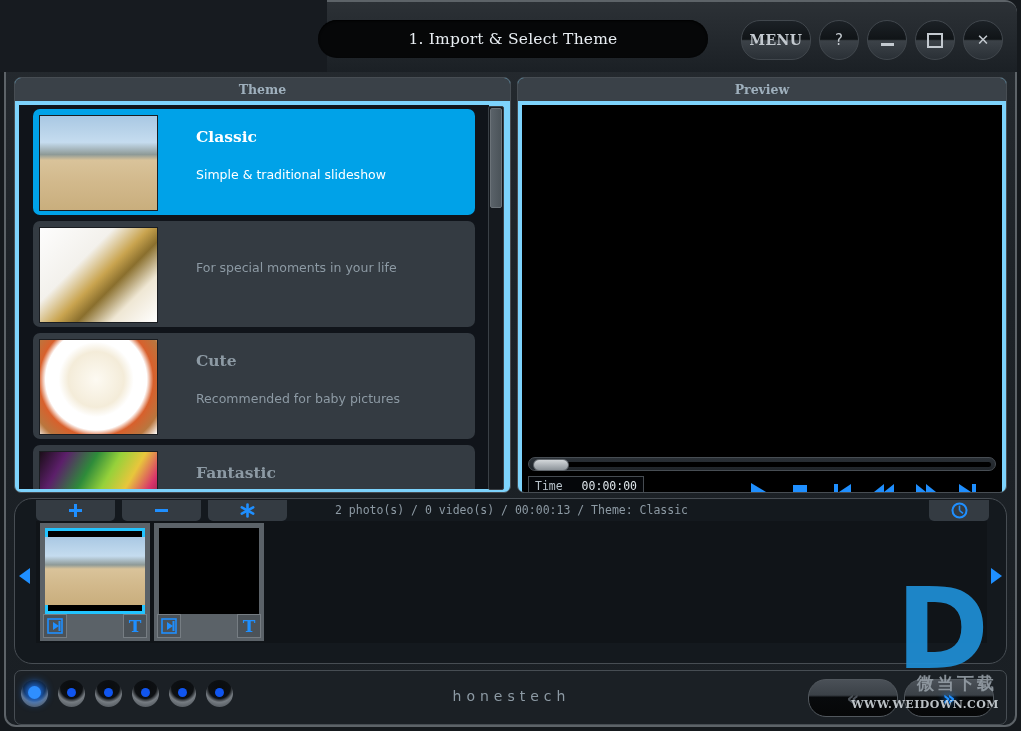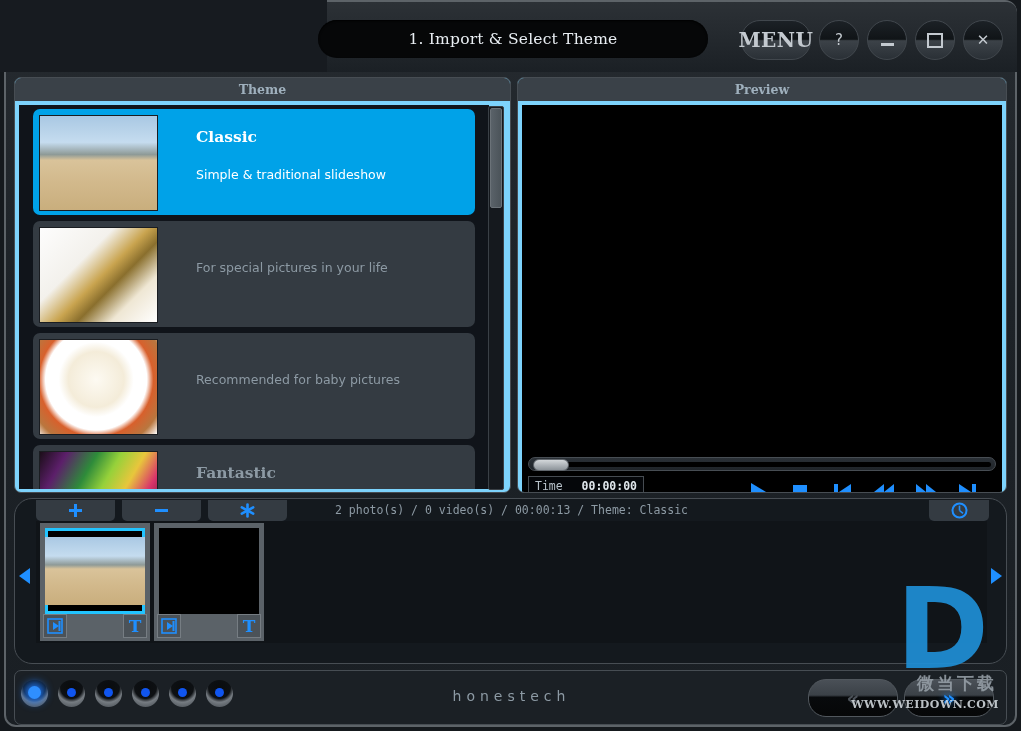--- a/index.html
+++ b/index.html
@@ -45,21 +45,21 @@
     font-family:"DejaVu Serif","Liberation Serif",serif;
   }
   .wbtns{position:absolute;right:14px;top:18px;display:flex;gap:8px;align-items:center;}
   .wbtn{
     height:38px;width:38px;border-radius:50%;
     background:linear-gradient(180deg,#1c2126 0%,#101417 48%,#3c4248 52%,#2a3036 100%);
     border:1px solid #41474d;
     display:flex;align-items:center;justify-content:center;
     color:#c3c9cf;font-size:15px;cursor:pointer;
   }
-  .wbtn.menu{width:68px;border-radius:19px;font-size:20px;font-weight:bold;letter-spacing:.5px;
+  .wbtn.menu{width:68px;border-radius:19px;font-size:14px;font-weight:bold;letter-spacing:.5px;
     font-family:"DejaVu Serif","Liberation Serif",serif;}
   .wbtn .mini{display:block;width:13px;height:3px;background:#c3c9cf;margin-top:8px;}
   .wbtn .maxi{display:block;width:12px;height:11px;border:2px solid #c3c9cf;}
 
   
   .panel{
     position:absolute;border:1px solid #474d53;border-radius:7px;
     background:#7dd3fc;box-sizing:border-box;overflow:hidden;
   }
   .panel-head{
@@ -128,21 +128,21 @@
     background:linear-gradient(180deg,#d3d7da,#8d949a);border:1px solid #60666c;cursor:pointer;
   }
   .transport{position:absolute;left:0;top:370px;width:480px;height:46px;}
   .timebox{
     position:absolute;left:6px;top:1px;width:116px;height:36px;
     background:#05070a;border:1px solid #464c52;
     padding:2px 6px;box-sizing:border-box;
     font-family:"DejaVu Sans Mono","Liberation Mono",monospace;
   }
   .timerow{display:flex;justify-content:space-between;color:#b9c3cb;font-size:11.5px;line-height:15px;}
-  .timerow b{color:#dfe6eb;font-weight:bold;}
+  .timerow b{color:#dfe6eb;font-weight:normal;}
   .tbtns{position:absolute;left:225px;top:2px;width:250px;display:flex;gap:20px;align-items:center;}
   .tbtn{cursor:pointer;display:flex;align-items:center;justify-content:center;width:22px;height:30px;}
 
   
   #storyboard{left:14px;top:498px;width:993px;height:166px;
     background:#14191e;border:1px solid #474d53;border-radius:18px;position:absolute;box-sizing:border-box;}
   .sb-toolbar{position:absolute;left:21px;top:1px;width:260px;height:21px;display:flex;}
   .sb-tbtn{
     width:79px;height:21px;margin-right:7px;
     background:#343b42;border-radius:0 0 5px 5px;
@@ -265,27 +265,28 @@
           <div class="theme-thumb img-beach"></div>
           <div class="theme-text">
             <div class="theme-name">Classic</div>
             <div class="theme-desc">Simple &amp; traditional slideshow</div>
           </div>
         </div>
 
         <div class="theme-item">
           <div class="theme-thumb img-rings"></div>
           <div class="theme-text">
-            <div class="theme-desc">For special pictures in your life</div>
+            <div class="theme-desc">For special moments in your life</div>
           </div>
         </div>
 
         <div class="theme-item">
           <div class="theme-thumb img-puppy"></div>
           <div class="theme-text">
+            <div class="theme-name">Cute</div>
             <div class="theme-desc">Recommended for baby pictures</div>
           </div>
         </div>
 
         <div class="theme-item">
           <div class="theme-thumb img-fantastic"></div>
           <div class="theme-text">
             <div class="theme-name">Fantastic</div>
             <div class="theme-desc"></div>
           </div>

